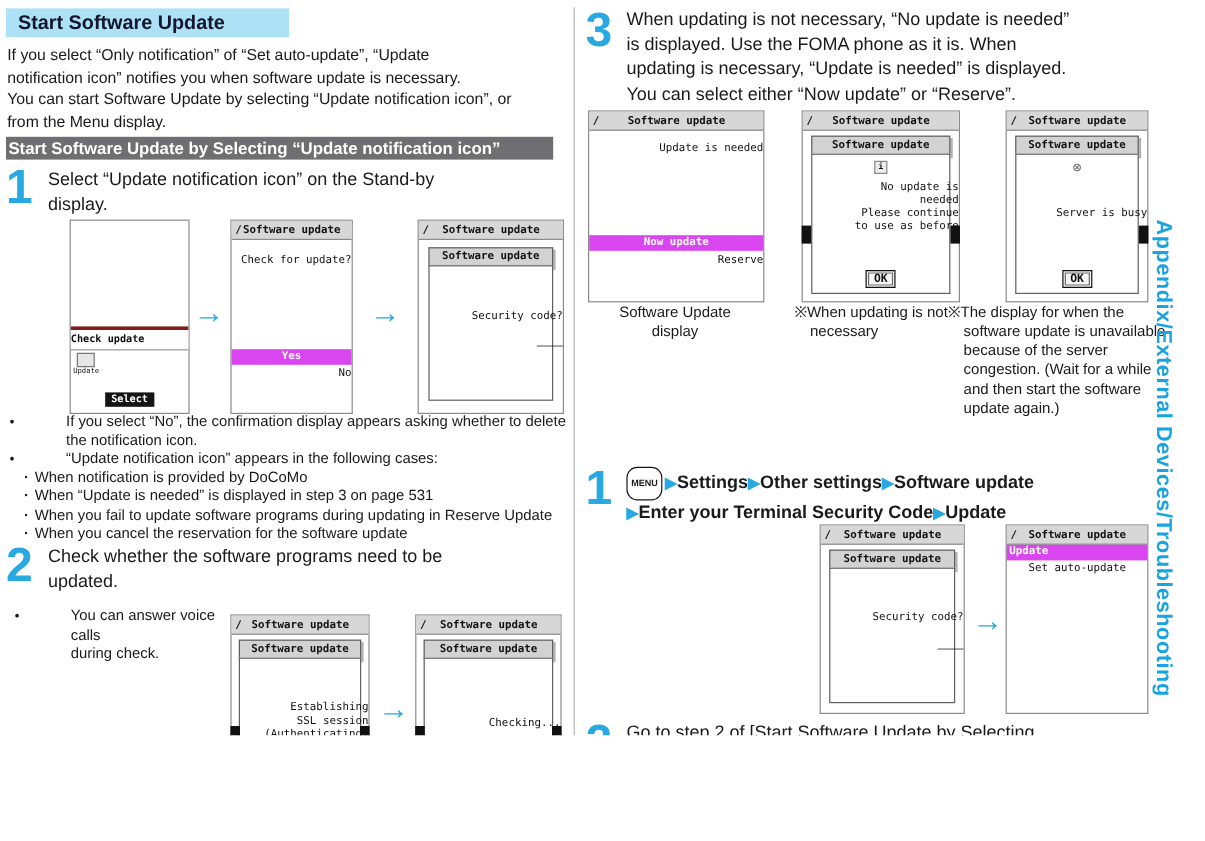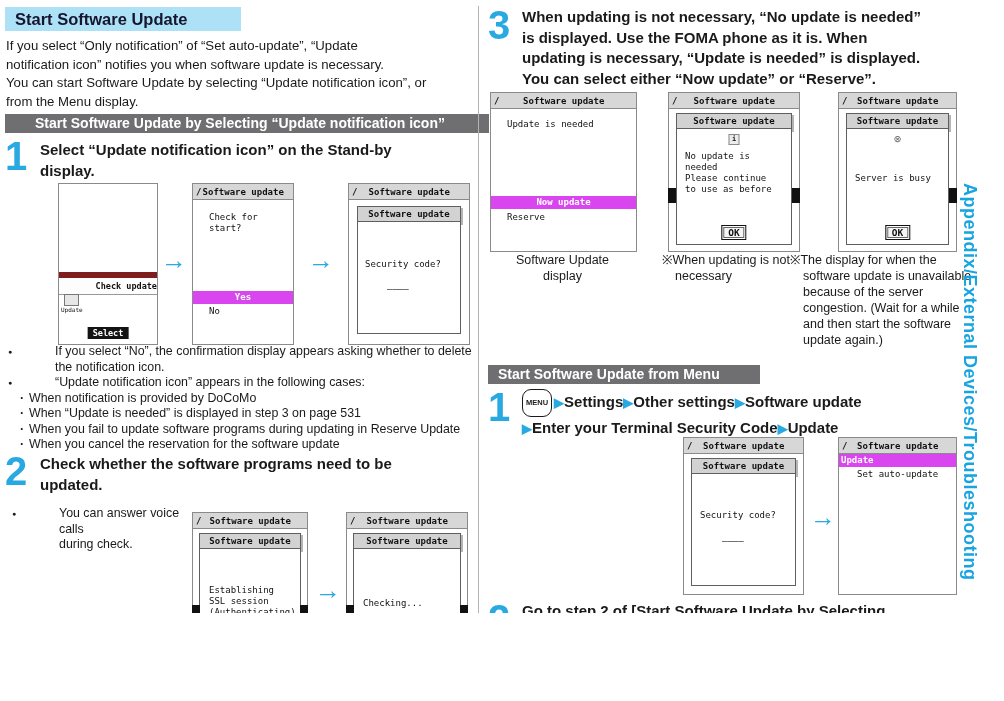--- a/index.html
+++ b/index.html
@@ -3,27 +3,27 @@
 <meta charset="utf-8">
 <style>
   html,body{margin:0;padding:0;background:#fff;}
   .page{position:relative;width:1004px;height:613px;background:#fff;overflow:hidden;
         font-family:"Liberation Sans",sans-serif;color:#1a1a1a;}
 
   
   .bluebar{position:absolute;left:5px;top:7px;width:226px;height:24px;background:#ace1f6;
            color:#15152e;font-weight:bold;font-size:16.5px;line-height:24px;padding-left:10px;}
   .gbar{position:absolute;background:#6f6f71;color:#fff;font-weight:bold;font-size:14px;
-        height:19px;line-height:19px;padding-left:30px;}
+        height:19px;line-height:19px;padding-left:2px;}
   .intro{position:absolute;left:6px;top:37px;width:472px;font-weight:normal;font-size:13.2px;
          line-height:18.5px;white-space:pre-line;}
 
   
   .n{position:absolute;color:#29a9e1;font-size:40px;font-weight:bold;line-height:38px;}
-  .h2{position:absolute;font-weight:bold;font-size:15px;line-height:20.5px;white-space:pre-line;}
+  .h2{position:absolute;font-weight:normal;font-size:15px;line-height:20.5px;white-space:pre-line;}
 
   
   .notes{position:absolute;font-size:12.4px;line-height:15.5px;}
   .note{display:flex;gap:36px;}
   .bdot{flex:none;width:11px;font-size:7px;line-height:15.5px;}
   .sub{display:flex;padding-left:12px;}
   .sdot{flex:none;width:9px;font-weight:bold;line-height:15.5px;}
 
   
   .caption{position:absolute;font-size:12.5px;line-height:16px;white-space:pre-line;}
@@ -32,35 +32,35 @@
   
   .harrow{position:absolute;color:#29a9e1;font-size:26px;font-weight:bold;line-height:20px;}
 
   
   .phone{position:absolute;background:#fff;border:1px solid #8a8a8a;
          font-family:"DejaVu Sans Mono",monospace;font-size:9px;color:#111;}
   .pt{position:absolute;left:0;right:0;top:0;height:15px;background:#d7d7d7;
       border-bottom:1px solid #8a8a8a;display:flex;align-items:center;font-weight:bold;}
   .pt .ic{margin-left:3px;font-weight:bold;}
   .pt .tt{flex:1;text-align:center;margin-right:8px;}
-  .pbody{position:absolute;left:16px;right:0;text-align:left;white-space:pre-line;line-height:11px;}
+  .pbody{position:absolute;left:0;right:0;text-align:right;white-space:pre-line;line-height:11px;}
   .selbar{position:absolute;left:0;right:0;height:13px;background:#d946ef;color:#fff;
           font-weight:bold;text-align:center;line-height:13px;}
   .dbanner{position:absolute;height:15px;background:#d2d2d2;border:1px solid #5f5f5f;
            font-weight:bold;text-align:center;line-height:14px;box-shadow:2px 2px 0 rgba(90,90,90,.45);}
   .dbox{position:absolute;border:1px solid #5f5f5f;background:#fff;}
   .btn{position:absolute;bottom:11px;left:50%;transform:translateX(-50%);background:#f5f5f5;
        border:1px solid #111;box-shadow:inset 0 0 0 1px #fff,inset 0 0 0 2px #666;
        font-weight:bold;font-size:9.5px;padding:1px 6px;white-space:nowrap;}
   .softkey{position:absolute;bottom:5px;left:50%;transform:translateX(-50%);background:#141414;
            color:#fff;font-weight:bold;font-size:8.5px;padding:1px 5px;}
   .tabL{position:absolute;left:-1px;width:8px;height:15px;background:#111;}
   .tabR{position:absolute;right:-1px;width:8px;height:15px;background:#111;}
-  .cbar{position:absolute;left:0;right:0;height:16px;border-top:6px solid #7f1d1d;border-bottom:1px solid #999;
-        background:#fdfdfd;font-weight:bold;font-size:8.5px;text-align:right;line-height:16px;}
+  .cbar{position:absolute;left:0;right:0;height:16px;border-top:3px solid #7f1d1d;border-bottom:1px solid #999;
+        background:#fdfdfd;font-weight:bold;font-size:8.5px;text-align:left;line-height:16px;}
   .dicon{position:absolute;text-align:center;}
   .dicon-img{width:13px;height:10px;border:1px solid #777;background:#e6e6e6;margin:0 auto;}
   .dicon-lbl{font-size:6px;line-height:7px;}
   .iicon{position:absolute;left:50%;transform:translateX(-50%);width:9px;height:9px;border:1px solid #8a8a8a;
          background:#ececec;font-weight:bold;font-size:7px;text-align:center;line-height:9px;}
   .eicon{position:absolute;left:50%;transform:translateX(-50%);color:#6f6f6f;font-size:12px;line-height:12px;}
   .mitem{position:absolute;left:18px;right:0;text-align:left;}
 
   
   .mpath{position:absolute;font-weight:bold;font-size:15px;line-height:21.5px;}
@@ -101,21 +101,21 @@
     <div class="softkey">Select</div>
   </div>
 
   <div class="harrow" style="left:161px;top:250px;">→</div>
 
   <div class="phone" style="left:192px;top:183px;width:100px;height:160px;">
     <div class="pt">
       <span class="ic">/</span>
       <span class="tt">Software update</span>
     </div>
-    <div class="pbody" style="top:28px;">Check for start?</div>
+    <div class="pbody" style="top:28px;">Check for update?</div>
     <div class="selbar" style="top:107px;">Yes</div>
     <div class="pbody" style="top:122px;">No</div>
   </div>
 
   <div class="harrow" style="left:308px;top:250px;">→</div>
 
   <div class="phone" style="left:348px;top:183px;width:120px;height:160px;">
     <div class="pt">
       <span class="ic">/</span>
       <span class="tt">Software update</span>
@@ -241,21 +241,20 @@
     <div class="pbody" style="top:80px;">Server is busy</div>
     <div class="tabR" style="top:95px;"></div>
     <div class="btn">OK</div>
   </div>
 
   <div class="caption" style="left:490px;top:252px;width:145px;text-align:center;">Software Update
 display</div>
   <div class="caption hang" style="left:662px;top:252px;width:145px;">※When updating is not necessary</div>
   <div class="caption hang" style="left:790px;top:252px;width:170px;">※The display for when the software update is unavailable because of the server congestion. (Wait for a while and then start the software update again.)</div>
 
-  <div class="gbar" style="left:488px;top:365px;width:262px;padding-left:10px;">Start Software Update from Menu</div>
 
   <div class="n" style="left:488px;top:388px;">1</div>
   <div class="mpath" style="left:522px;top:389px;width:436px;">
     <span class="mkey">MENU</span><span class="parrow">▶</span><span>Settings</span><span class="parrow">▶</span><span>Other settings</span><span class="parrow">▶</span><span>Software update</span>
     <br>
     <span class="parrow">▶</span><span>Enter your Terminal Security Code</span><span class="parrow">▶</span><span>Update</span>
   </div>
 
   <div class="phone" style="left:683px;top:437px;width:119px;height:156px;">
     <div class="pt">

